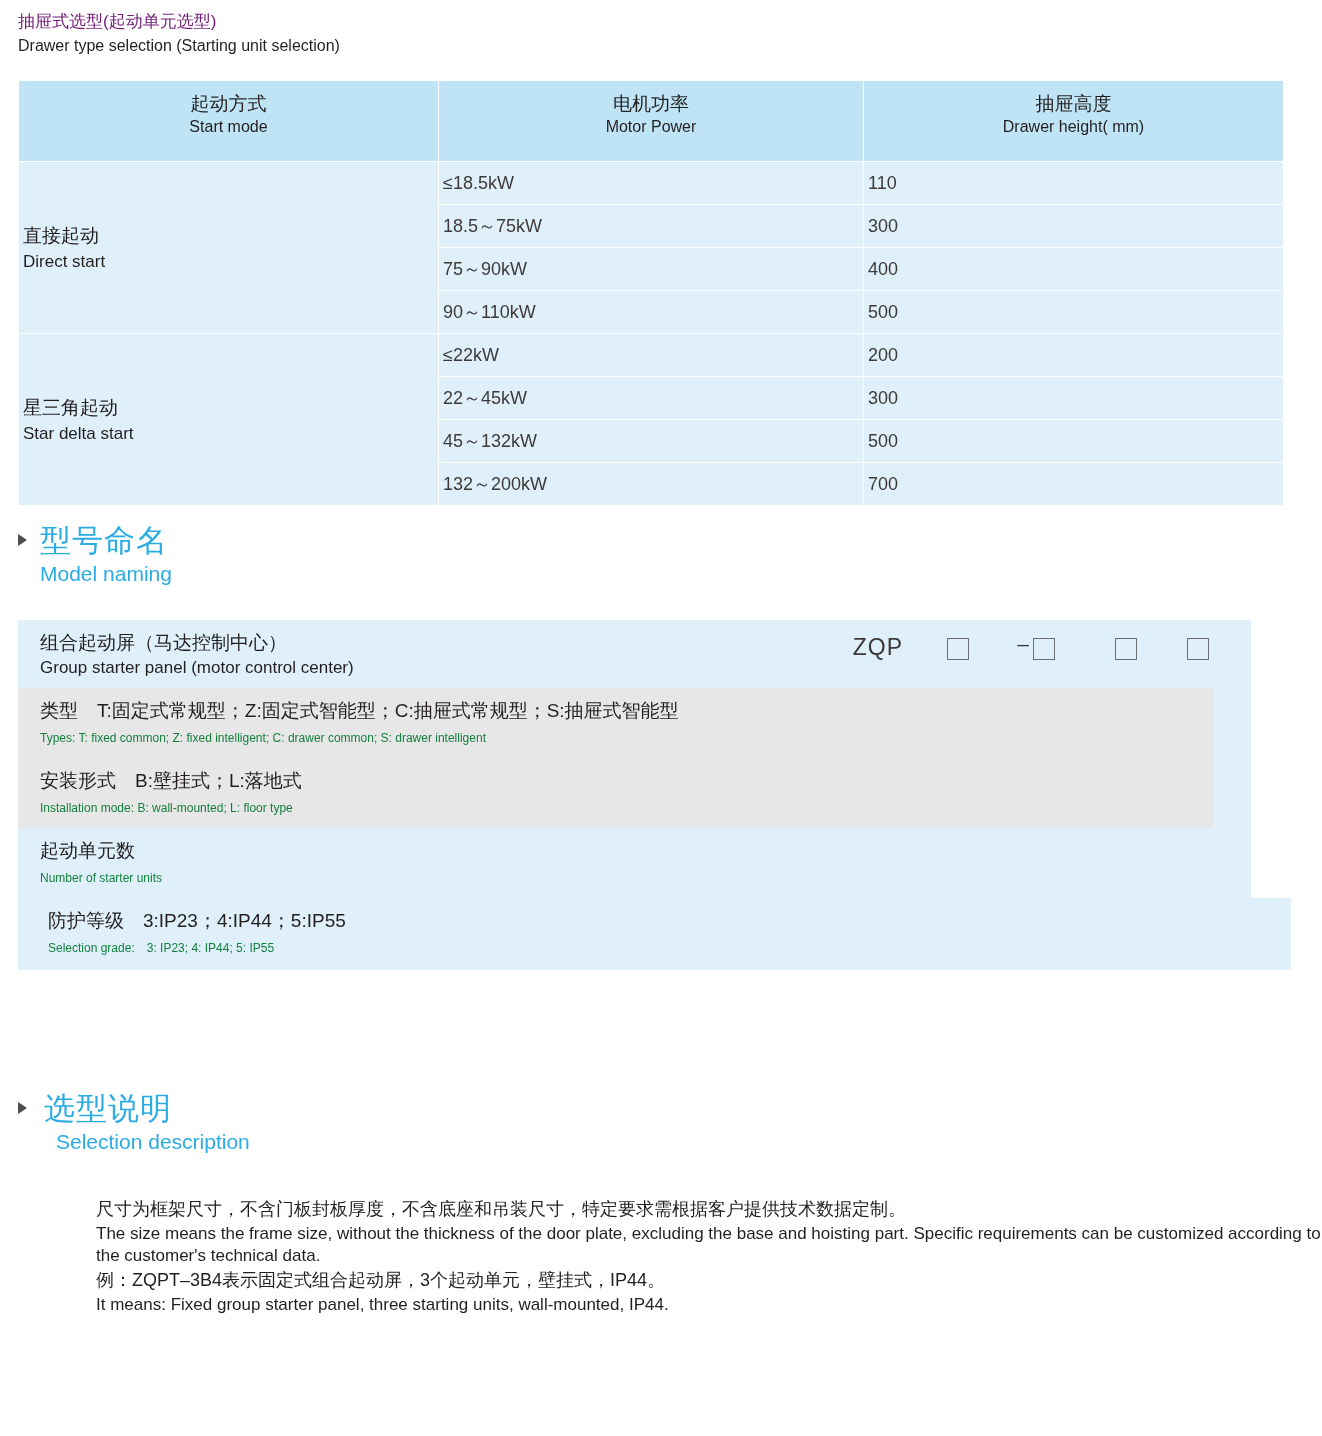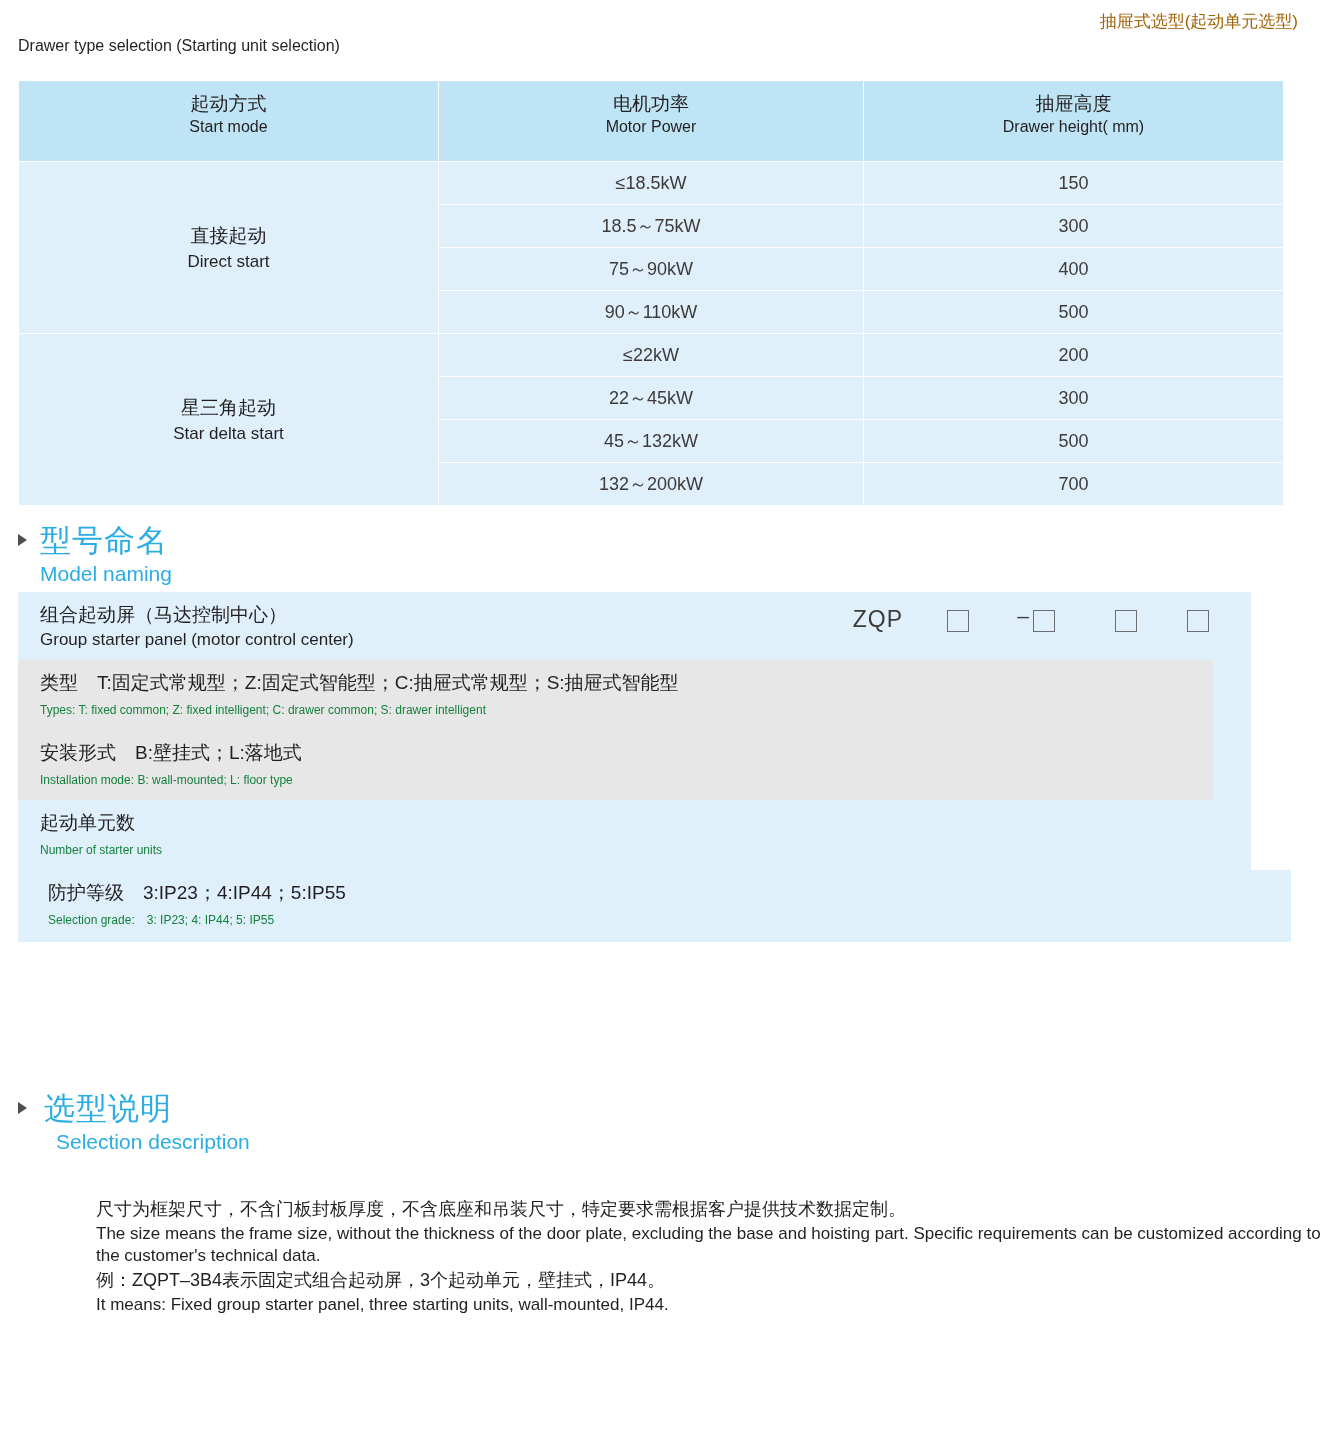--- a/index.html
+++ b/index.html
@@ -25,22 +25,21 @@
   
   .caption {
     position: absolute;
     left: 18px;
     top: 10px;
     width: 1280px;
   }
   .caption .cn {
     font-size: 17px;
     line-height: 24px;
-    color: #a16207;
-    text-align: right;
+    color: #701a75;
   }
   .caption .en {
     font-size: 16px;
     line-height: 23px;
     color: #231f20;
   }
 
   
   .tbl-wrap {
     position: absolute;
@@ -60,21 +59,21 @@
   table.spec th {
     background: #bfe4f5;
     border: 1px solid #ffffff;
     text-align: center;
     font-weight: normal;
     padding: 10px 4px 23px 4px;
   }
   table.spec td {
     background: #dff0fb;
     border: 1px solid #ffffff;
-    text-align: center;
+    text-align: left;
     font-weight: normal;
     padding: 9px 4px 9px 4px;
     color: #3e3a39;
   }
   .th-cn {
     font-size: 19px;
     line-height: 25px;
     color: #231f20;
     display: block;
   }
@@ -130,21 +129,21 @@
     line-height: 28px;
     color: #2bace2;
   }
   .section-head.indent .h-cn { margin-left: 26px; }
   .section-head.indent .h-en { margin-left: 38px; }
 
   
   .model {
     position: absolute;
     left: 18px;
-    top: 592px;
+    top: 620px;
     width: 1233px;
     background: #dff0fb;
   }
   .model-row {
     position: relative;
     box-sizing: border-box;
   }
   .r1 {
     height: 68px;
     background: #dff0fb;
@@ -288,21 +287,21 @@
         </tr>
       </thead>
       <tbody>
 
         <tr>
           <td rowspan="4">
             <span class="grp-cn">直接起动</span>
             <span class="grp-en">Direct start</span>
           </td>
           <td class="val">≤18.5kW</td>
-          <td class="val">150</td>
+          <td class="val">110</td>
         </tr>
         <tr>
           <td class="val">18.5～75kW</td>
           <td class="val">300</td>
         </tr>
         <tr>
           <td class="val">75～90kW</td>
           <td class="val">400</td>
         </tr>
         <tr>

